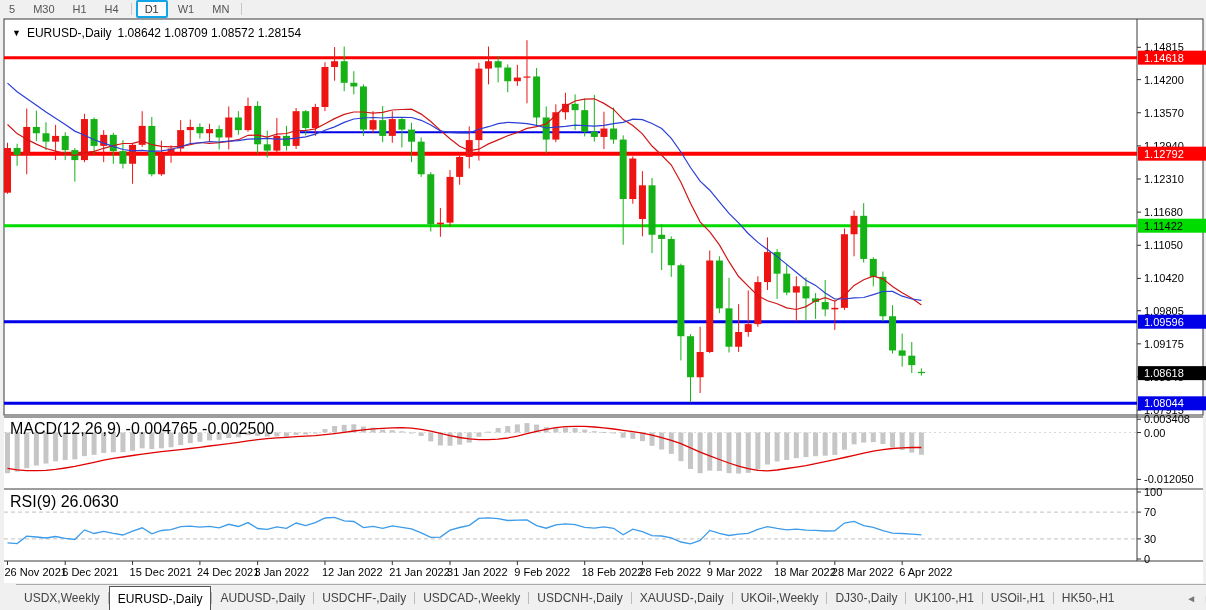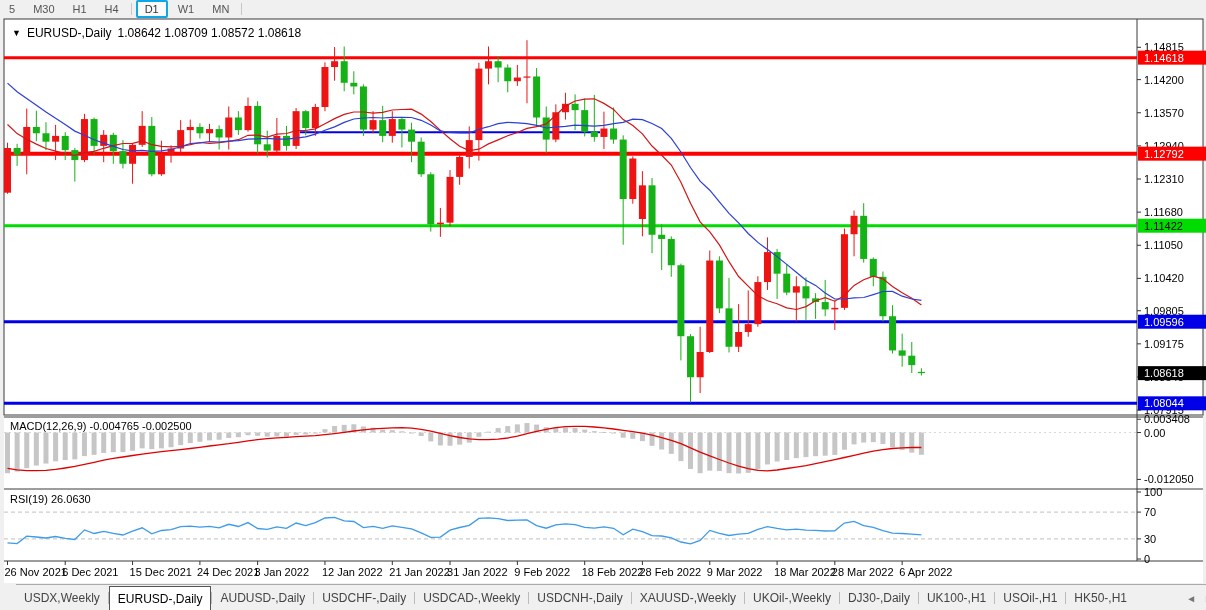--- a/index.html
+++ b/index.html
@@ -9,21 +9,21 @@
   #toolbar{position:absolute;left:0;top:0;width:1206px;height:17px;background:#f0f0f0;
     display:flex;align-items:center;font-size:11px;color:#555;z-index:5;}
   .tfbtn{padding:1px 7px;margin:0 1px;cursor:default;color:#555;border:1px solid transparent;border-radius:2px;}
   .tfbtn.active{background:#fafafa;border:2px solid #0ea5e9;color:#333;}
   .tfsep{width:1px;height:12px;background:#c8c8c8;margin:0 3px;}
   
   #chartTitle{position:absolute;left:12px;top:26px;font-size:12px;color:#000;z-index:4;
     display:flex;align-items:center;gap:6px;white-space:nowrap;}
   #chartTitle .tri{font-size:9px;line-height:1;}
   
-  .indLabel{position:absolute;font-size:11px;color:#000;z-index:4;white-space:nowrap;}
+  .indLabel{position:absolute;font-size:16px;color:#000;z-index:4;white-space:nowrap;}
   
   #tabbar{position:absolute;left:16px;top:584px;width:1206px;height:26px;background:#f0f0f0;
     display:flex;align-items:stretch;font-size:12px;color:#444;z-index:5;border-top:1px solid #aaa;}
   .tab{display:flex;align-items:center;padding:0 8px;cursor:default;white-space:nowrap;}
   .tab.active{background:#ffffff;border:1px solid #555;border-bottom:none;color:#000;margin-top:1px;
     box-shadow:inset 0 1px 0 #fff;}
   .tabsep{width:1px;height:12px;background:#bbb;align-self:center;}
   #tabArrows{margin-left:auto;display:flex;align-items:center;gap:8px;padding:0 8px;color:#777;font-size:10px;}
   #tabArrows .arr-right{color:#111;}
   svg{position:absolute;left:0;top:0;z-index:1;}
@@ -436,46 +436,46 @@
       <rect x="1138" y="396.3191799999997" width="68" height="14" fill="#0000e8"></rect>
       <text x="1144" y="407.3191799999997" font-size="11" fill="#ffffff">1.08044</text>
       <rect x="1138" y="366.13826000000046" width="68" height="14" fill="#000000"></rect>
       <text x="1144" y="377.13826000000046" font-size="11" fill="#ffffff">1.08618</text>
       <rect x="1137" y="19" width="66" height="396" fill="transparent"></rect>
     </svg>
 
 <div id="chartTitle">
   <span class="tri">▼</span>
   <span>EURUSD-,Daily</span>
-  <span>1.08642 1.08709 1.08572 1.08618</span>
+  <span>1.08642 1.08709 1.08572 1.28154</span>
 </div>
 
 <div class="indLabel" style="left:10px;top:420px;">
   <span>MACD(12,26,9)</span>
   <span>-0.004765 -0.002500</span>
 </div>
 <div class="indLabel" style="left:10px;top:493px;">
-  <span>RSI(19)</span>
+  <span>RSI(9)</span>
   <span>26.0630</span>
 </div>
 
 <div id="tabbar">
       <span class="tab">USDX,Weekly</span>
       <span class="tabsep"></span>
       <span class="tab active">EURUSD-,Daily</span>
       <span class="tabsep"></span>
       <span class="tab">AUDUSD-,Daily</span>
       <span class="tabsep"></span>
       <span class="tab">USDCHF-,Daily</span>
       <span class="tabsep"></span>
       <span class="tab">USDCAD-,Weekly</span>
       <span class="tabsep"></span>
       <span class="tab">USDCNH-,Daily</span>
       <span class="tabsep"></span>
-      <span class="tab">XAUUSD-,Weekly</span>
+      <span class="tab">XAUUSD-,Daily</span>
       <span class="tabsep"></span>
       <span class="tab">UKOil-,Weekly</span>
       <span class="tabsep"></span>
       <span class="tab">DJ30-,Daily</span>
       <span class="tabsep"></span>
       <span class="tab">UK100-,H1</span>
       <span class="tabsep"></span>
       <span class="tab">USOil-,H1</span>
       <span class="tabsep"></span>
       <span class="tab">HK50-,H1</span>

